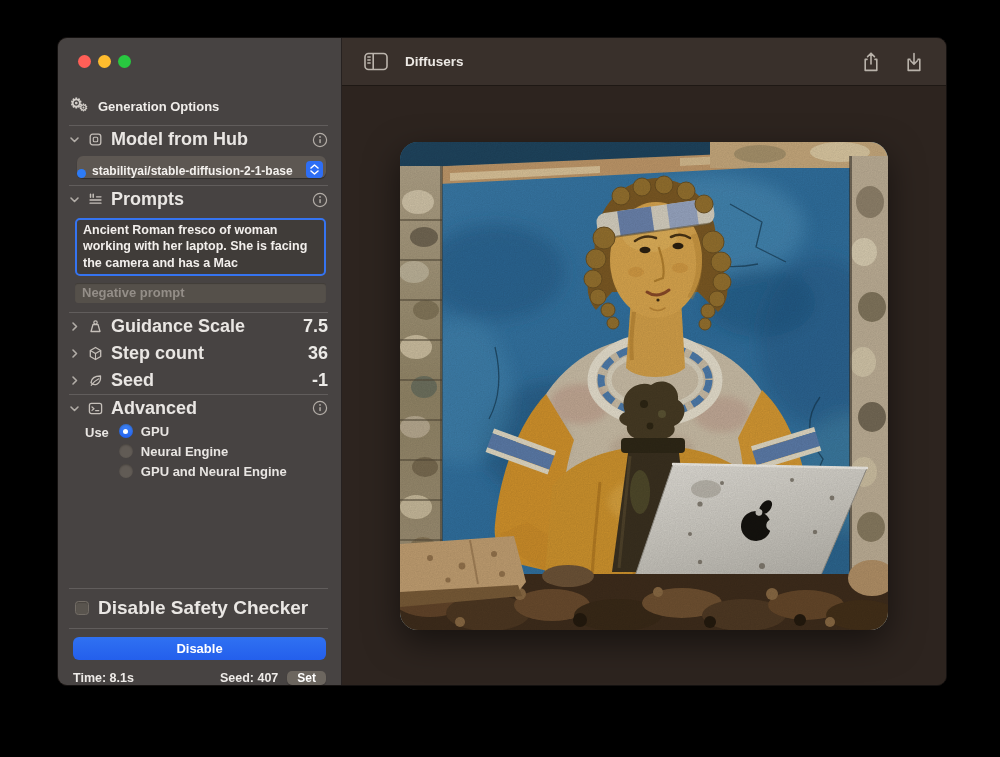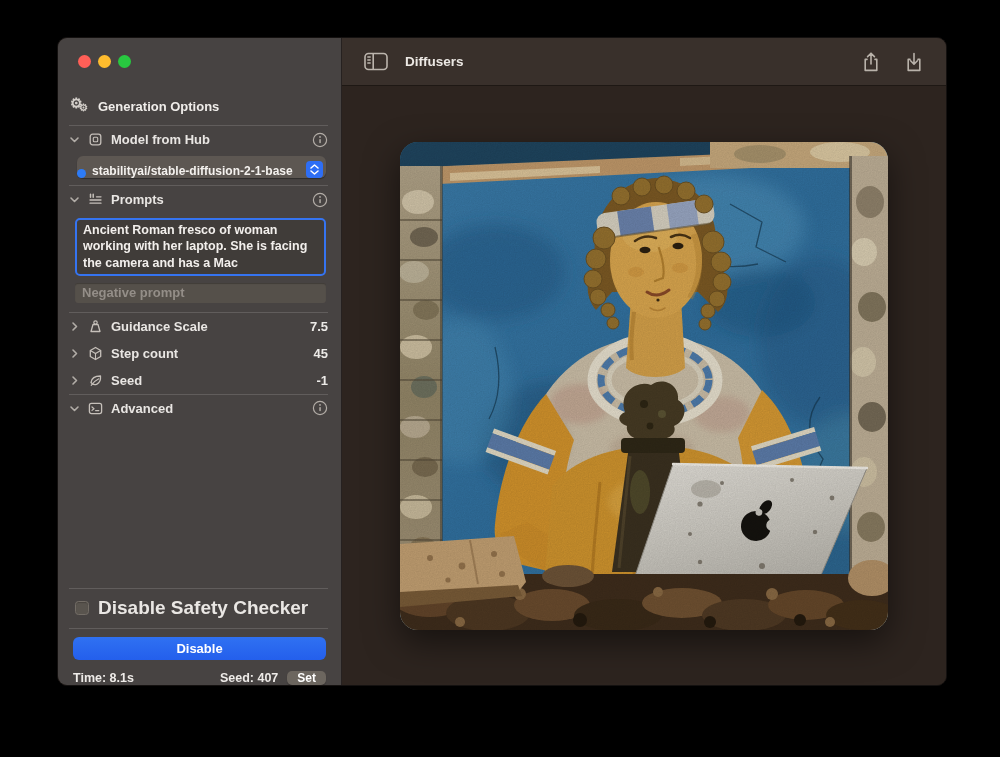--- a/index.html
+++ b/index.html
@@ -19,21 +19,21 @@
 
   .sb-header { display:flex; align-items:center; gap:8px; margin:12px 13px 10px 12px;
                font-size:13px; font-weight:700; color:#f0edea; }
   .gears { position:relative; width:20px; height:18px; color:#d3cec9; }
   .gear-big  { position:absolute; left:0; top:-2px; font-size:14px; }
   .gear-small{ position:absolute; left:9px; top:5px; font-size:10px; }
 
   .divider { height:1px; background:rgba(255,255,255,.14); margin:0 13px 0 11px; flex:none; }
 
   .sb-row { display:flex; align-items:center; height:27px; margin:0 13px 0 11px;
-            font-size:13px; font-weight:600; gap:7px; flex:none; }
+            font-size:18px; font-weight:600; gap:7px; flex:none; }
   .disc { width:11px; height:11px; flex:none; color:#b2ada7; }
   .row-icon { width:17px; height:17px; flex:none; color:#c6c0ba; }
   .row-label { color:#e9e6e3; }
   .row-value { margin-left:auto; color:#eceae7; font-weight:600; }
   .info { margin-left:auto; width:16px; height:16px; color:#b2aca6; }
 
   .model-select { margin:3px 15px 7px 19px; height:22px; background:#5d5752;
                   border-radius:6px; display:flex; align-items:flex-end;
                   padding:0 3px 0 0; box-shadow:0 1px 1px rgba(0,0,0,.35);
                   cursor:pointer; flex:none; }
@@ -209,21 +209,21 @@
             <path d="M4 2l3.5 3.5L4 9" fill="none" stroke="currentColor" stroke-width="1.6" stroke-linecap="round" stroke-linejoin="round"></path>
           </svg>
       </span>
       <span class="row-icon">
         <svg class="icon" viewBox="0 0 17 17">
             <path d="M8.5 2.5l5.2 3v6l-5.2 3-5.2-3v-6z" fill="none" stroke="currentColor" stroke-width="1.3" stroke-linejoin="round"></path>
             <path d="M3.3 5.5l5.2 3 5.2-3M8.5 8.5v6" fill="none" stroke="currentColor" stroke-width="1.1"></path>
           </svg>
       </span>
       <span class="row-label">Step count</span>
-      <span class="row-value">45</span>
+      <span class="row-value">36</span>
     </div>
 
     <div class="sb-row">
       <span class="disc">
         <svg class="icon" viewBox="0 0 11 11">
             <path d="M4 2l3.5 3.5L4 9" fill="none" stroke="currentColor" stroke-width="1.6" stroke-linecap="round" stroke-linejoin="round"></path>
           </svg>
       </span>
       <span class="row-icon">
         <svg class="icon" viewBox="0 0 17 17">
@@ -253,20 +253,39 @@
       <span class="row-label">Advanced</span>
       <span class="info">
         <svg class="icon" viewBox="0 0 16 16">
             <circle cx="8" cy="8" r="6.6" fill="none" stroke="currentColor" stroke-width="1.2"></circle>
             <rect x="7.3" y="7" width="1.5" height="4.2" rx="0.7" fill="currentColor"></rect>
             <circle cx="8" cy="4.9" r="0.9" fill="currentColor"></circle>
           </svg>
       </span>
     </div>
 
+    <div class="adv-body">
+      <div class="use-line">
+        <span class="use-label">Use</span>
+        <div class="radio-col">
+          <div class="radio-row">
+            <span class="radio sel"></span>
+            <span>GPU</span>
+          </div>
+          <div class="radio-row">
+            <span class="radio"></span>
+            <span>Neural Engine</span>
+          </div>
+          <div class="radio-row">
+            <span class="radio"></span>
+            <span>GPU and Neural Engine</span>
+          </div>
+        </div>
+      </div>
+    </div>
 
     <div class="sb-stretch"></div>
 
     <div class="divider"></div>
     <div class="check-row">
       <span class="checkbox"></span>
       <span>Disable Safety Checker</span>
     </div>
     <div class="divider"></div>
 

